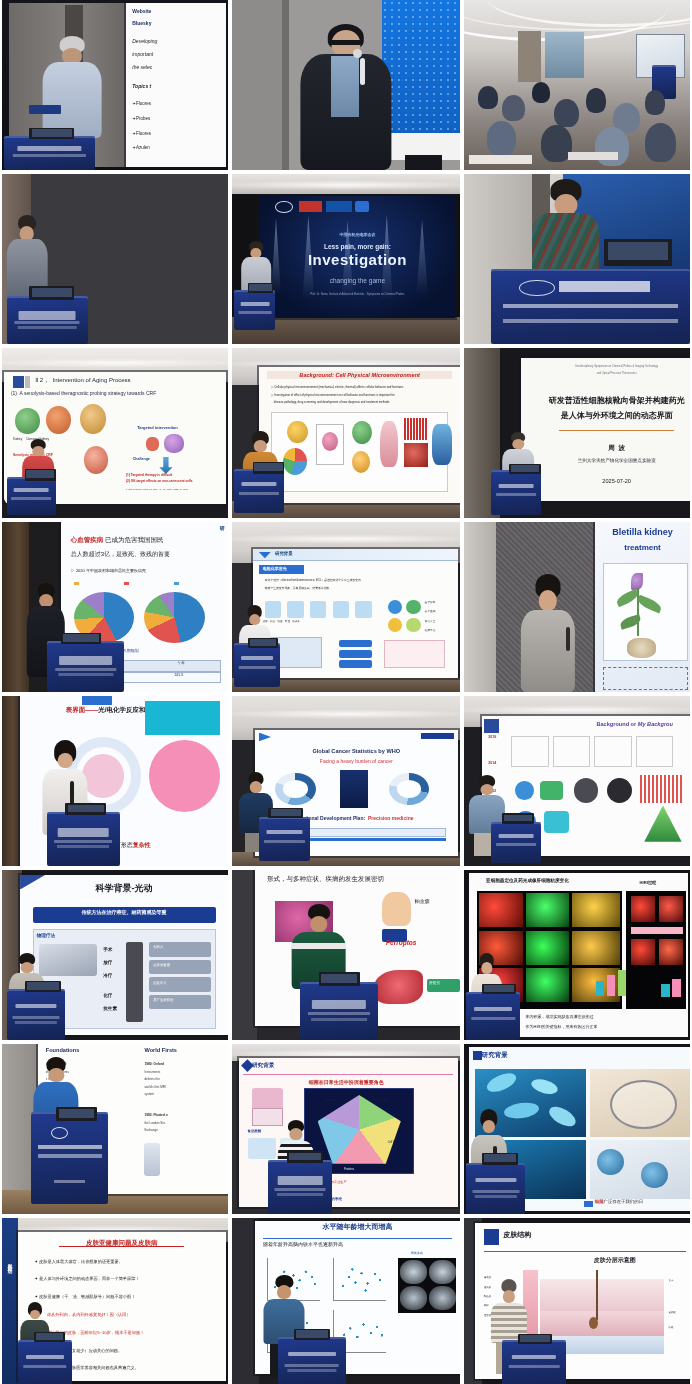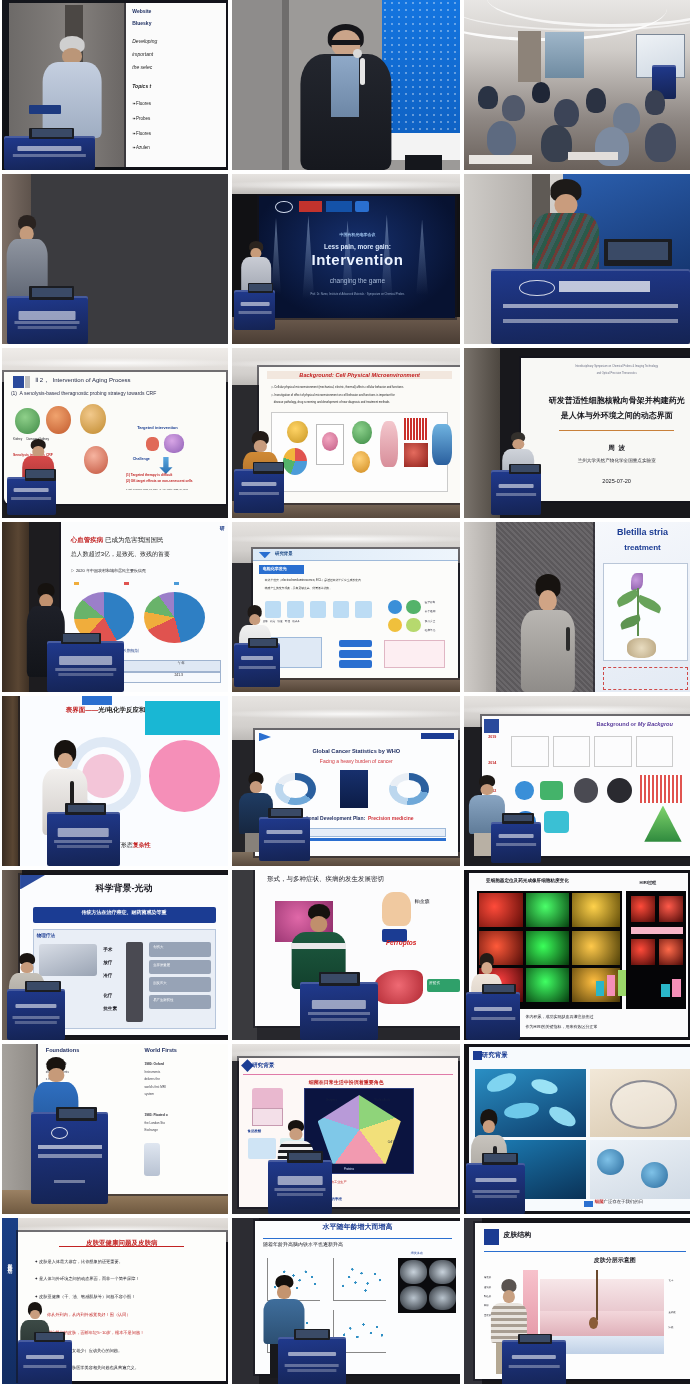--- a/index.html
+++ b/index.html
@@ -258,21 +258,21 @@
         <div style="position:absolute;left:34%;top:4%;width:13%;height:9%;background:#1452a8;"></div>
         <div style="position:absolute;left:49%;top:4%;width:7%;height:9%;background:#2a6fd0;border-radius:2px;"></div>
 
         <div style="position:absolute;left:6%;top:18%;width:5%;height:62%;background:linear-gradient(180deg,rgba(200,225,255,.45),rgba(200,225,255,0));clip-path:polygon(50% 0,100% 100%,0 100%);"></div>
         <div style="position:absolute;left:22%;top:16%;width:6%;height:68%;background:linear-gradient(180deg,rgba(200,225,255,.42),rgba(200,225,255,0));clip-path:polygon(50% 0,100% 100%,0 100%);"></div>
         <div style="position:absolute;left:42%;top:20%;width:6%;height:62%;background:linear-gradient(180deg,rgba(200,225,255,.38),rgba(200,225,255,0));clip-path:polygon(50% 0,100% 100%,0 100%);"></div>
         <div style="position:absolute;left:62%;top:15%;width:6%;height:70%;background:linear-gradient(180deg,rgba(200,225,255,.4),rgba(200,225,255,0));clip-path:polygon(50% 0,100% 100%,0 100%);"></div>
         <div style="position:absolute;left:80%;top:19%;width:6%;height:62%;background:linear-gradient(180deg,rgba(200,225,255,.36),rgba(200,225,255,0));clip-path:polygon(50% 0,100% 100%,0 100%);"></div>
         <div class="slide-title" style="top:30%;font-size:4px;color:#9fc4ee;">中国有机光电学会议</div>
         <div class="slide-title" style="top:38%;font-size:6.5px;color:#d9e7fb;">Less pain, more gain:</div>
-        <div class="slide-title" style="top:46%;font-size:15px;color:#eaf2ff;letter-spacing:.5px;">Intervention</div>
+        <div class="slide-title" style="top:46%;font-size:15px;color:#eaf2ff;letter-spacing:.5px;">Investigation</div>
         <div class="slide-title" style="top:66%;font-size:6.5px;color:#a9bcd9;font-weight:normal;">changing the game</div>
         <div class="slide-line" style="top:79%;font-size:2.6px;color:#8fa4c4;text-align:center;">Prof. Dr. Name, Institute of Advanced Materials · Symposium on Chemical Probes</div>
       </div>
 
       <div class="person" style="left:4%;top:42%;width:13%;height:32%;">
         <div class="hair" style="width:46%;height:20%;background:#2b241f;"></div>
         <div class="head" style="width:38%;height:19%;top:4%;background:#c79b79;"></div>
         <div class="body" style="top:22%;width:100%;height:76%;background:linear-gradient(180deg,#c9ccd4,#9aa0ac);"></div>
       </div>
       <div class="podium" style="left:1%;bottom:8%;width:18%;height:24%;">
@@ -496,21 +496,21 @@
     </div>
   </div>
 
   <div class="cell">
     <div class="photo">
       <div style="position:absolute;inset:0;background:#3a3a3e;"></div>
       <div style="position:absolute;left:0;top:0;width:14%;height:100%;background:linear-gradient(90deg,#cfcbc7,#b0aca8);"></div>
       <div style="position:absolute;left:14%;top:0;width:44%;height:100%;background:
         repeating-linear-gradient(45deg,#6a676a 0 2px,#5b585b 2px 4px);"></div>
       <div class="screen pale" style="left:58%;top:0;width:42%;height:100%;background:linear-gradient(160deg,#f6f8fc,#e3eaf4);">
-        <div class="slide-title" style="top:3%;font-size:9px;color:#1b3c93;">Bletilla stria</div>
+        <div class="slide-title" style="top:3%;font-size:9px;color:#1b3c93;">Bletilla kidney</div>
         <div class="slide-title" style="top:13%;font-size:8px;color:#1b3c93;">treatment</div>
         <div style="position:absolute;left:8%;top:24%;right:2%;height:58%;border:.8px solid #b9c6d8;background:#fbfdff;"></div>
 
         <div style="position:absolute;left:38%;top:30%;width:12%;height:10%;background:radial-gradient(circle at 40% 40%,#c79bdd,#8a5ba8);border-radius:50% 10% 50% 10%;"></div>
         <div style="position:absolute;left:44%;top:39%;width:2px;height:28%;background:#5d8f4e;"></div>
         <div style="position:absolute;left:22%;top:42%;width:24%;height:6%;background:#68a35a;border-radius:60% 0 60% 0;transform:rotate(-24deg);"></div>
         <div style="position:absolute;left:44%;top:45%;width:26%;height:6%;background:#68a35a;border-radius:0 60% 0 60%;transform:rotate(22deg);"></div>
         <div style="position:absolute;left:26%;top:56%;width:22%;height:6%;background:#5d9450;border-radius:60% 0 60% 0;transform:rotate(-16deg);"></div>
         <div style="position:absolute;left:34%;top:68%;width:30%;height:12%;background:radial-gradient(circle at 50% 50%,#e8dcc0,#b8a47e);border-radius:40%;"></div>
         <div style="position:absolute;left:8%;top:85%;right:2%;height:14%;border:1px dashed #cf4a4a;"></div>

